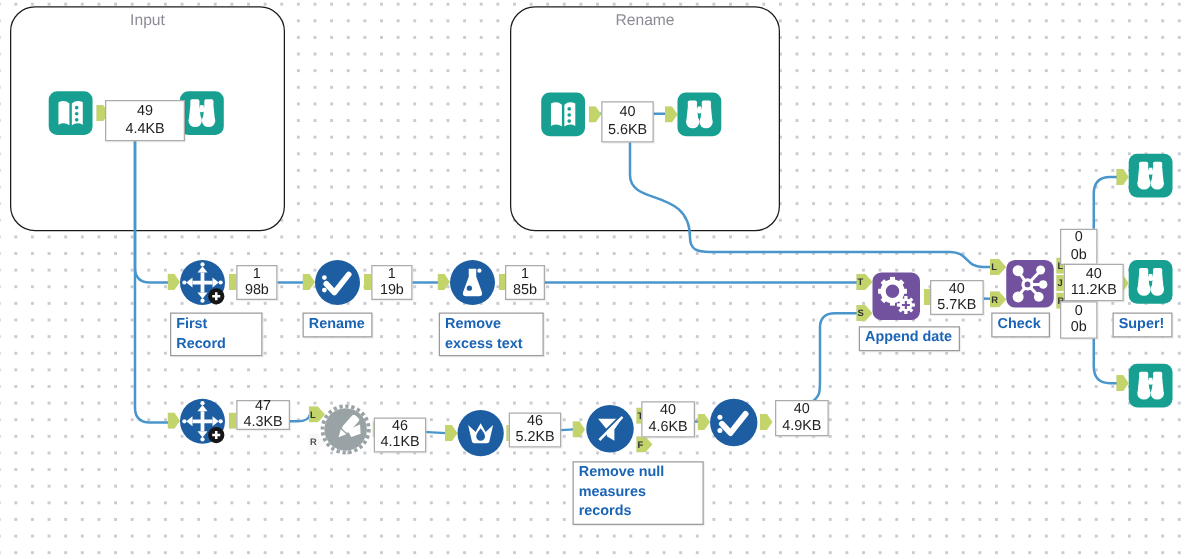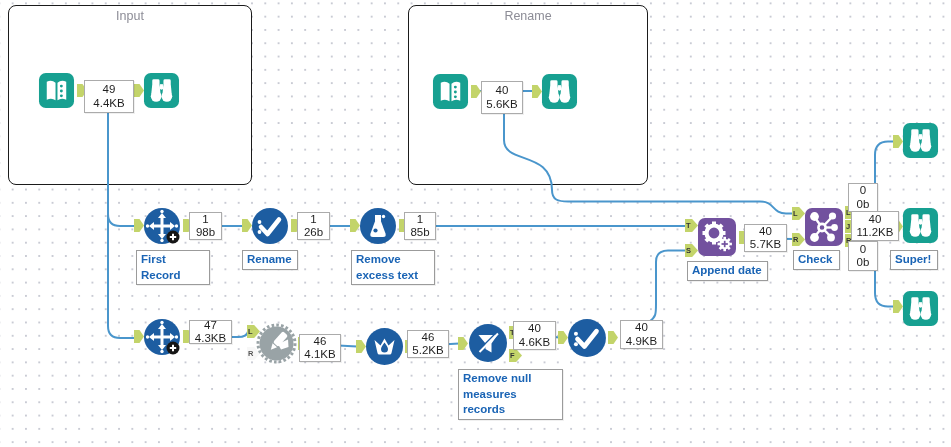--- a/index.html
+++ b/index.html
@@ -1,19 +1,19 @@
 <!DOCTYPE html>
 <html><head>
 <meta charset="utf-8">
 <style>
   html,body{margin:0;padding:0;background:#fff;font-family:"Liberation Sans",sans-serif;}
   #canvas{position:relative;width:951px;height:447px;overflow:hidden;background:#fff;
     background-image:radial-gradient(circle,#c9cbd4 1.1px,transparent 1.3px);
     background-size:13.3px 13.3px;background-position:6px 10px;}
-  .container-box{position:absolute;background:#fff;border:1.6px solid #1b1b1b;border-radius:8px;z-index:1;padding-left:24px;}
+  .container-box{position:absolute;background:#fff;border:1.6px solid #1b1b1b;border-radius:20px;z-index:1;}
   .container-label{position:absolute;top:3px;left:0;width:100%;text-align:center;color:#8c8c96;font-size:12.5px;}
   #wires{position:absolute;left:0;top:0;z-index:2;}
   #wires path{fill:none;stroke:#4a96cc;stroke-width:2;}
   .tool{position:absolute;z-index:4;}
   .tool svg{display:block;}
   .anchor{position:absolute;z-index:3;width:10px;height:13px;background:#c3d46a;
     clip-path:polygon(0 0,55% 0,100% 50%,55% 100%,0 100%);
     filter:drop-shadow(0 0 0.6px #7d923d);}
   .anchor.lettered{width:13px;font-size:7.5px;font-weight:bold;color:#333;line-height:13px;padding-left:1px;box-sizing:border-box;}
   .anchor.white{background:#f7f7f7;filter:drop-shadow(0 0 0.7px #8a8a8a);color:#555;}
@@ -344,35 +344,35 @@
   <div class="anchor lettered white" style="left:247px;top:347px"><span>R</span></div>
   <div class="anchor" style="left:298px;top:337px"></div>
   <div class="anchor" style="left:356px;top:340px"></div>
   <div class="anchor" style="left:405px;top:340px"></div>
   <div class="anchor" style="left:458px;top:337px"></div>
   <div class="anchor lettered" style="left:509px;top:326px"><span>T</span></div>
   <div class="anchor lettered" style="left:509px;top:349px"><span>F</span></div>
   <div class="anchor" style="left:558px;top:331px"></div>
   <div class="anchor" style="left:608px;top:331px"></div>
 
-  <div class="ann" style="left:84px;top:80px;width:50px;height:33px">
+  <div class="ann" style="left:84px;top:80px;width:64px;height:33px">
     <div>49</div>
       <div>4.4KB</div>
   </div>
   <div class="ann" style="left:481px;top:81px;width:42px;height:33px">
     <div>40</div>
       <div>5.6KB</div>
   </div>
   <div class="ann" style="left:189px;top:212px;width:33px;height:28px">
     <div>1</div>
       <div>98b</div>
   </div>
   <div class="ann" style="left:297px;top:212px;width:33px;height:28px">
     <div>1</div>
-      <div>26b</div>
+      <div>19b</div>
   </div>
   <div class="ann" style="left:404px;top:212px;width:32px;height:28px">
     <div>1</div>
       <div>85b</div>
   </div>
   <div class="ann" style="left:744px;top:224px;width:43px;height:28px">
     <div>40</div>
       <div>5.7KB</div>
   </div>
   <div class="ann" style="left:848px;top:183px;width:30px;height:29px">

